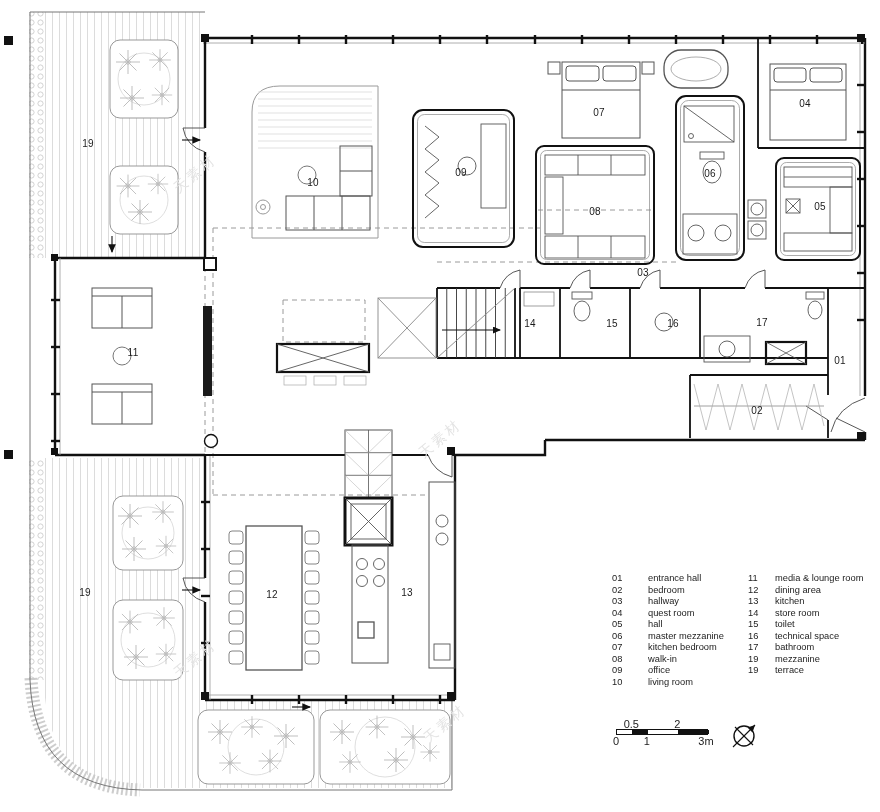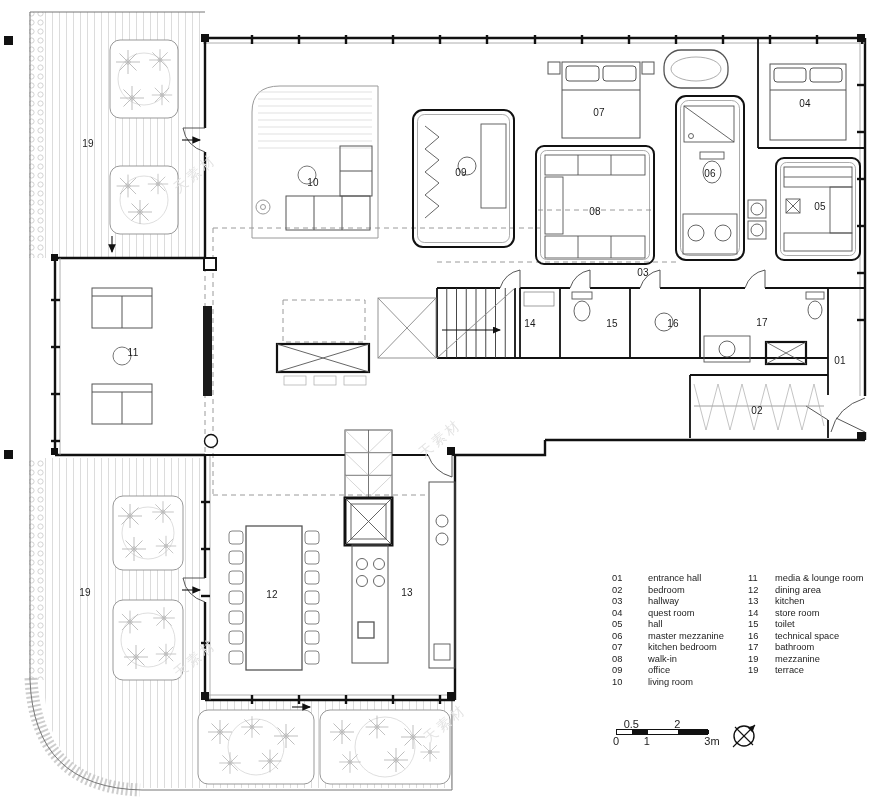--- a/index.html
+++ b/index.html
@@ -510,21 +510,21 @@
     <span style="left:15.3px">0.5</span>
     <span style="left:61.3px">2</span>
   </div>
   <div class="sb-bar">
     <div class="sb-seg sb-seg1"></div>
     <div class="sb-seg sb-seg2"></div>
   </div>
   <div class="sb-bottom">
     <span style="left:0px">0</span>
     <span style="left:30.7px">1</span>
-    <span style="left:96px">3m</span>
+    <span style="left:90px">3m</span>
   </div>
 </div>
 
 <div class="compass">
   <svg width="32" height="32" viewBox="0 0 32 32">
     <circle cx="16" cy="16" r="10" fill="none" stroke="#111" stroke-width="1.4"></circle>
     <line x1="5" y1="27" x2="27" y2="5" stroke="#111" stroke-width="1.1"></line>
     <line x1="7" y1="7" x2="25" y2="25" stroke="#111" stroke-width="1.1"></line>
     <path d="M27,5 L19.5,7.5 L24.5,12.5 Z" fill="#111"></path>
   </svg>

